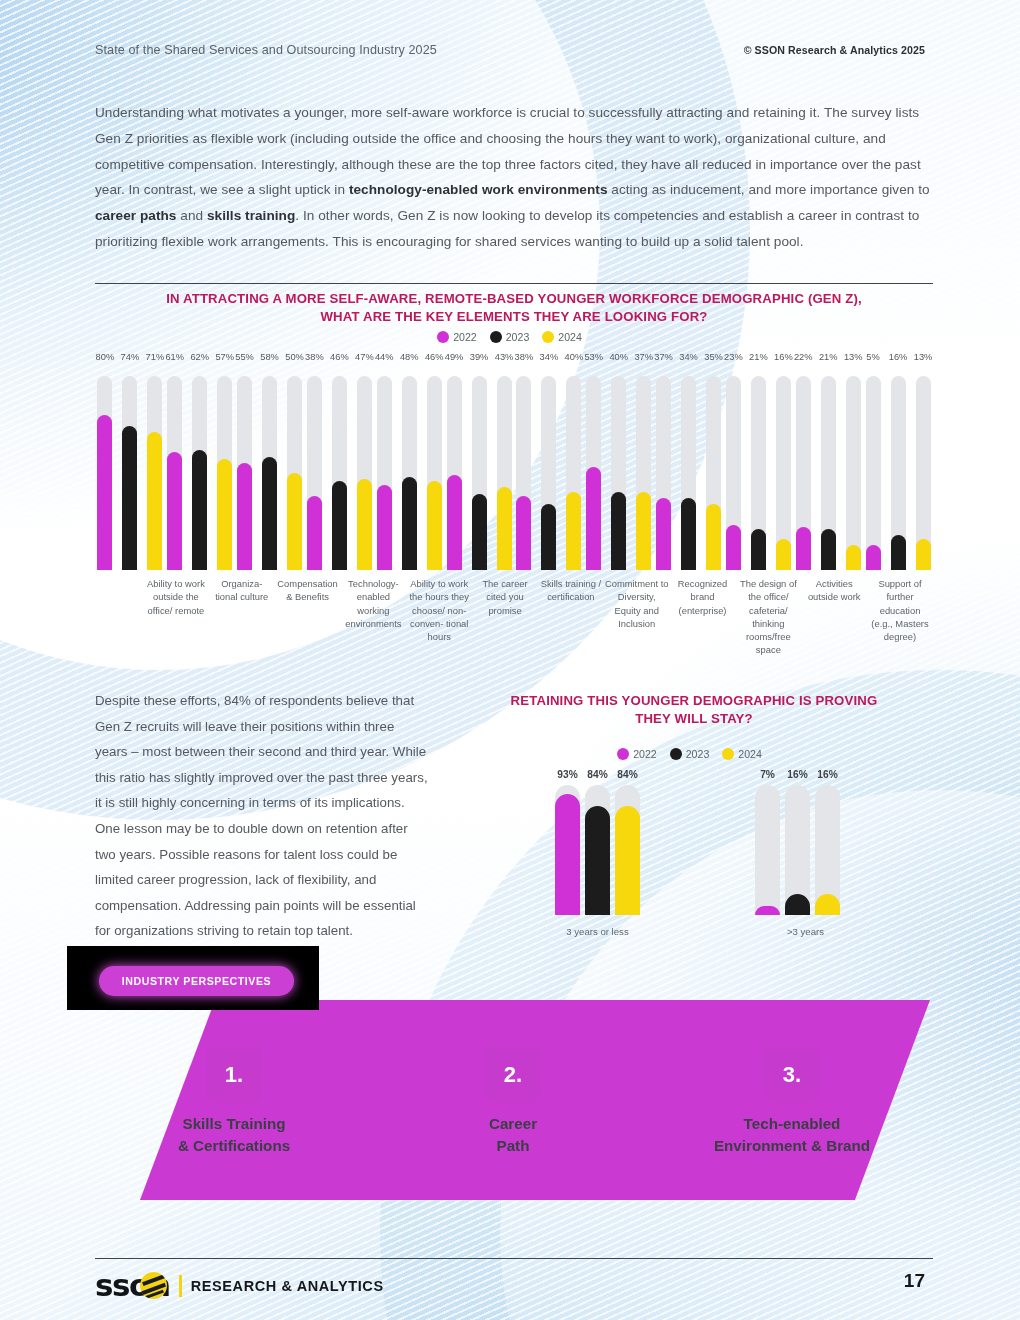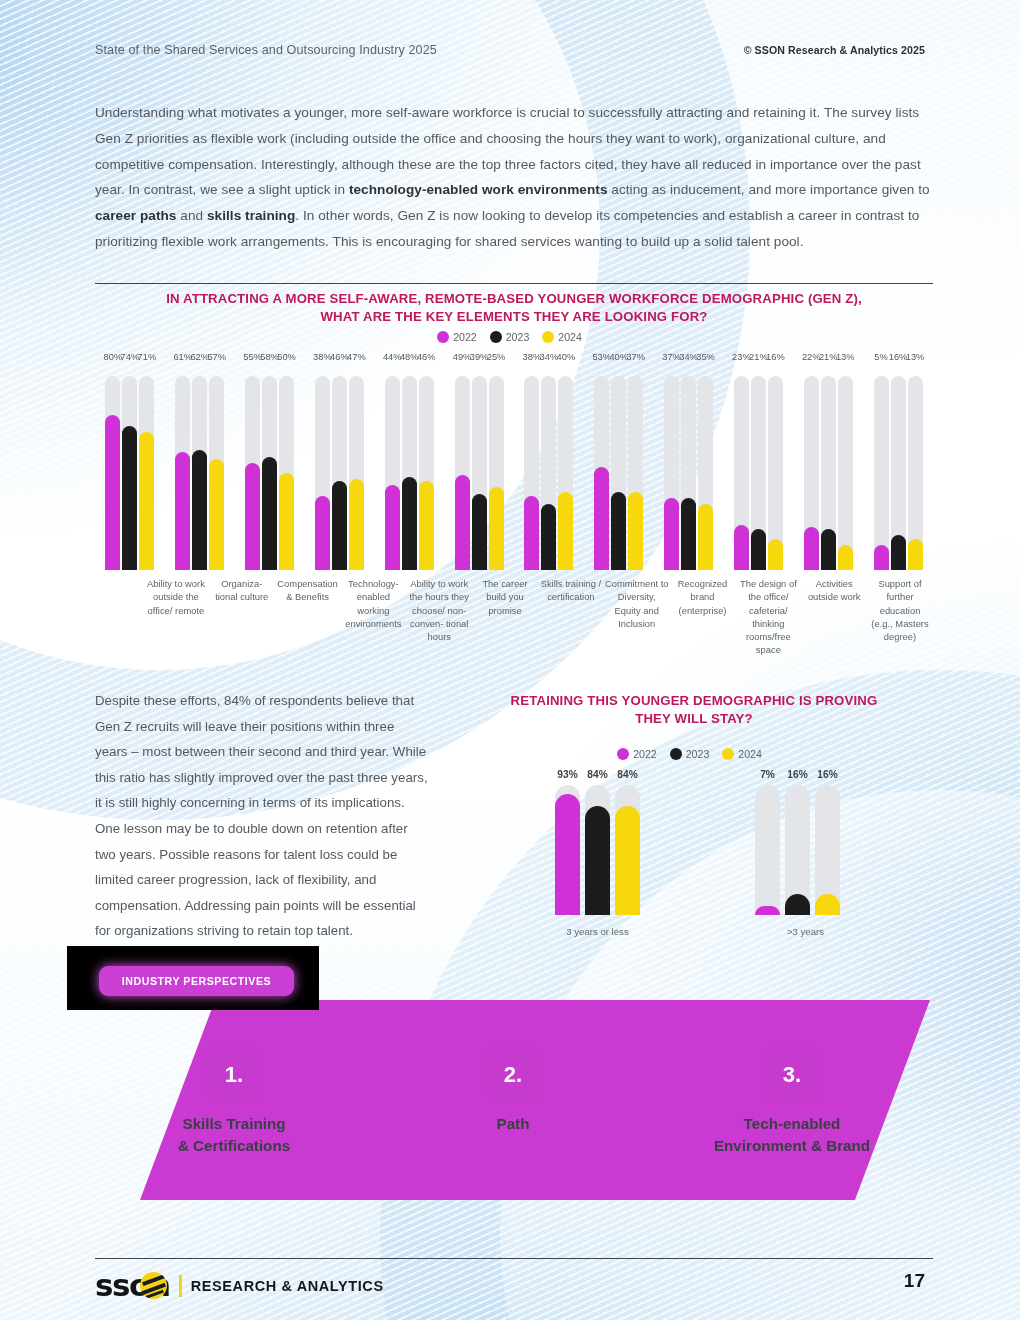--- a/index.html
+++ b/index.html
@@ -81,21 +81,21 @@
   #chart1-title { top: 290px; }
 
   .legend { position: absolute; display: flex; justify-content: center; align-items: center; gap: 4px; }
   #chart1-legend { top: 331px; left: 95px; width: 838px; }
   .legend-item { display: flex; align-items: center; gap: 4px; margin-right: 9px; }
   .legend-dot { width: 12px; height: 12px; border-radius: 50%; display: block; }
   .legend-label { font-size: 10.6px; color: #5f6569; }
 
   #chart1 { position: absolute; left: 95px; top: 352px; width: 838px; }
   .c1-plot { display: flex; align-items: flex-end; height: 218px; gap: 0; }
-  .c1-group { display: flex; flex: 1 1 0; justify-content: center; gap: 2px; height: 100%; }
+  .c1-group { display: flex; flex: 1 1 0; justify-content: center; gap: 10px; height: 100%; }
   .c1-slot { position: relative; width: 15px; height: 100%; }
   .c1-track {
     position: absolute; left: 0; bottom: 0; width: 15px; height: 194px;
     background: #e3e5e8; border-radius: 8px 8px 0 0;
   }
   .c1-bar { position: absolute; left: 0; bottom: 0; width: 15px; border-radius: 8px 8px 0 0; }
   .c1-val {
     position: absolute; top: 0; left: 50%; transform: translateX(-50%);
     font-size: 9.3px; color: #53585c; white-space: nowrap; font-weight: 500;
   }
@@ -133,21 +133,21 @@
     position: absolute; left: 140px; top: 1000px; width: 790px;
     text-align: center; font-size: 22px; font-weight: bold; color: #c846d0;
     line-height: 28px; padding-top: 9px; z-index: 3;
   }
   #ip-badge-box {
     position: absolute; left: 67px; top: 946px; width: 252px; height: 64px;
     background: #000000; z-index: 6;
   }
   #ip-badge {
     position: absolute; left: 99px; top: 966px; width: 195px; height: 30px;
-    background: #cc3fd4; border-radius: 9px; z-index: 7;
+    background: #cc3fd4; border-radius: 15px; z-index: 7;
     display: flex; align-items: center; justify-content: center;
     box-shadow: 0 0 12px rgba(224,86,232,0.95);
   }
   #ip-badge span { color: #ffffff; font-size: 10.6px; font-weight: bold; letter-spacing: .55px; }
 
   .ip-num {
     position: absolute; width: 56px; height: 56px; background: #c63ace;
     border-radius: 0 0 14px 14px; z-index: 6;
     display: flex; align-items: center; justify-content: center;
     color: #ffffff; font-size: 22px; font-weight: bold;
@@ -303,21 +303,21 @@
             <div class="c1-val">49%</div>
           </div>
           <div class="c1-slot">
             <div class="c1-track"></div>
             <div class="c1-bar" style="height: 75.66px; background: rgb(28, 28, 28);"></div>
             <div class="c1-val">39%</div>
           </div>
           <div class="c1-slot">
             <div class="c1-track"></div>
             <div class="c1-bar" style="height: 83.42px; background: rgb(246, 216, 12);"></div>
-            <div class="c1-val">25%</div>
+            <div class="c1-val">43%</div>
           </div>
         </div>
         <div class="c1-group">
           <div class="c1-slot">
             <div class="c1-track"></div>
             <div class="c1-bar" style="height: 73.72px; background: rgb(207, 49, 214);"></div>
             <div class="c1-val">38%</div>
           </div>
           <div class="c1-slot">
             <div class="c1-track"></div>
@@ -415,21 +415,21 @@
             <div class="c1-val">13%</div>
           </div>
         </div>
       </div>
     <div class="c1-labels">
         <div class="c1-label">Ability to work outside the office/ remote</div>
         <div class="c1-label">Organiza- tional culture</div>
         <div class="c1-label">Compensation &amp; Benefits</div>
         <div class="c1-label">Technology- enabled working environments</div>
         <div class="c1-label">Ability to work the hours they choose/ non-conven- tional hours</div>
-        <div class="c1-label">The career build you promise</div>
+        <div class="c1-label">The career cited you promise</div>
         <div class="c1-label">Skills training / certification</div>
         <div class="c1-label">Commitment to Diversity, Equity and Inclusion</div>
         <div class="c1-label">Recognized brand (enterprise)</div>
         <div class="c1-label">The design of the office/ cafeteria/ thinking rooms/free space</div>
         <div class="c1-label">Activities outside work</div>
         <div class="c1-label">Support of further education (e.g., Masters degree)</div>
       </div>
   </div>
 
   <p class="body2">Despite these efforts, 84% of respondents believe that Gen Z recruits will leave their positions within three years – most between their second and third year. While this ratio has slightly improved over the past three years, it is still highly concerning in terms of its implications. One lesson may be to double down on retention after two years. Possible reasons for talent loss could be limited career progression, lack of flexibility, and compensation. Addressing pain points will be essential for organizations striving to retain top talent.</p>
@@ -502,20 +502,21 @@
 
   <div class="ip-num" style="left:206px;  top:1047px;">1.</div>
   <div class="ip-num" style="left:485px;  top:1047px;">2.</div>
   <div class="ip-num" style="left:764px;  top:1047px;">3.</div>
 
   <div class="ip-cap" style="left:109px; top:1113px;">
     <div>Skills Training</div>
     <div>&amp; Certifications</div>
   </div>
   <div class="ip-cap" style="left:388px; top:1113px;">
+    <div>Career</div>
     <div>Path</div>
   </div>
   <div class="ip-cap" style="left:667px; top:1113px;">
     <div>Tech-enabled</div>
     <div>Environment &amp; Brand</div>
   </div>
 
   <div class="rule" id="rule-bot"></div>
   <div id="logo">
     <div class="logo-mark">sson</div>

